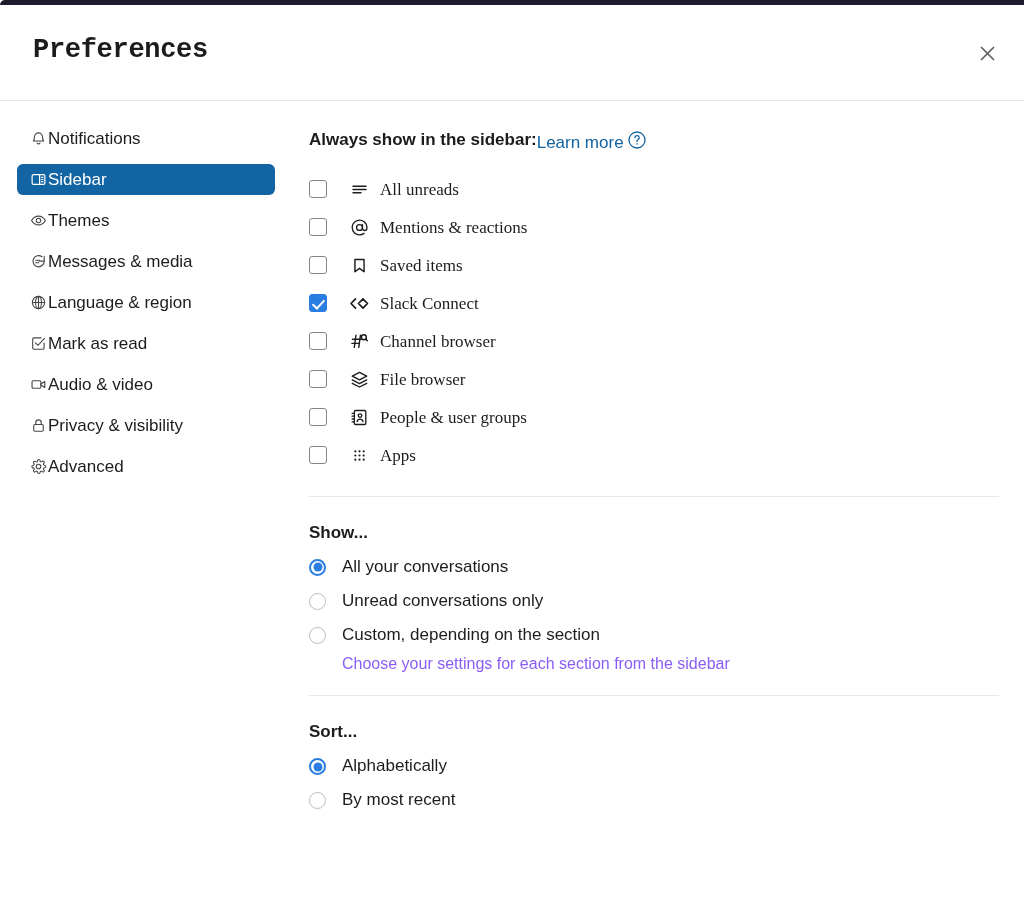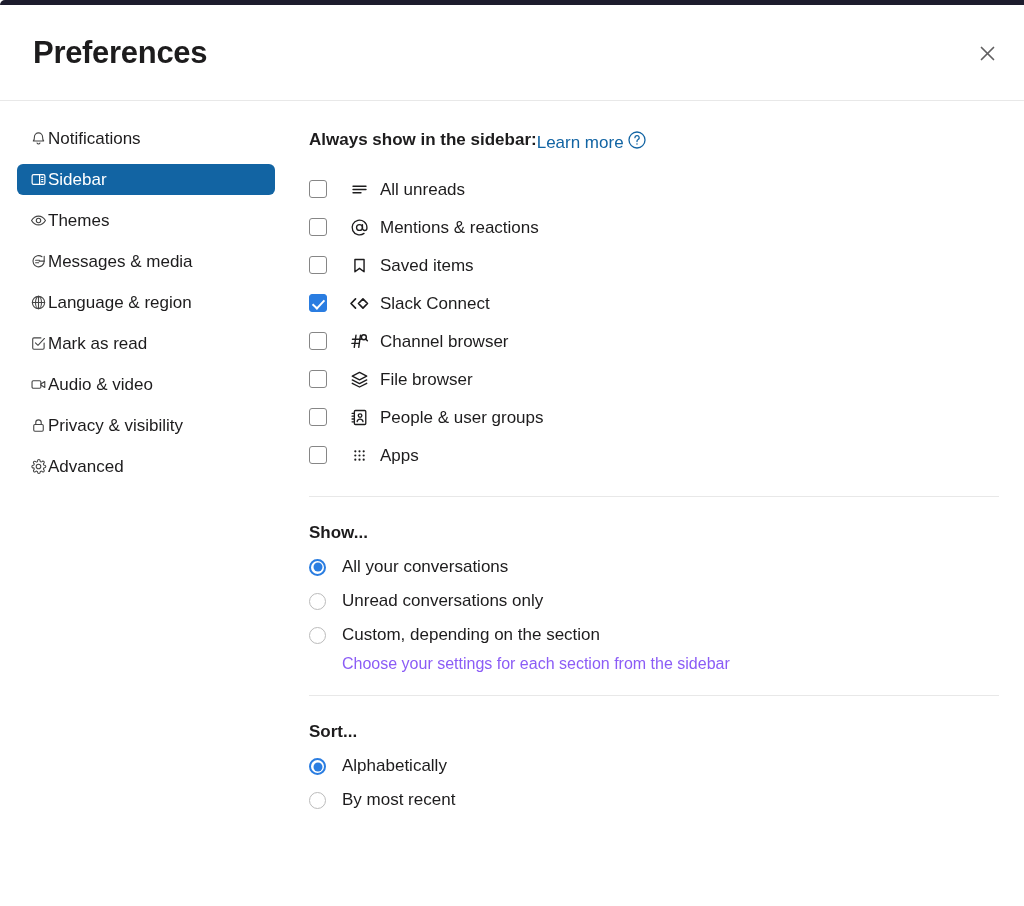--- a/index.html
+++ b/index.html
@@ -43,24 +43,25 @@
     width: 1024px;
     height: 96px;
     background: #ffffff;
     border-bottom: 1px solid #e8e8e8;
   }
 
   #page-title {
     position: absolute;
     left: 33px;
     top: 30px;
-    font-size: 31px;
+    font-size: 27px;
     font-weight: 700;
     letter-spacing: -0.3px;
     color: #1d1c1d;
+    font-family: Liberation Mono, monospace;
   }
 
   #close-button {
     position: absolute;
     right: 20px;
     top: 31px;
     width: 34px;
     height: 34px;
     display: flex;
     align-items: center;
@@ -197,20 +198,21 @@
     justify-content: center;
     margin-right: 10px;
     color: #1d1c1d;
   }
   .cb-icon svg { display: block; }
 
   .cb-label {
     font-size: 17px;
     color: #1d1c1d;
     line-height: 1;
+    font-family: Liberation Serif, serif;
   }
 
   
   .divider {
     height: 1px;
     background: #e8e8e8;
     border: 0;
   }
   #divider-1 { margin: 22px 0 0 0; }
   #divider-2 { margin: 22px 0 0 0; }

